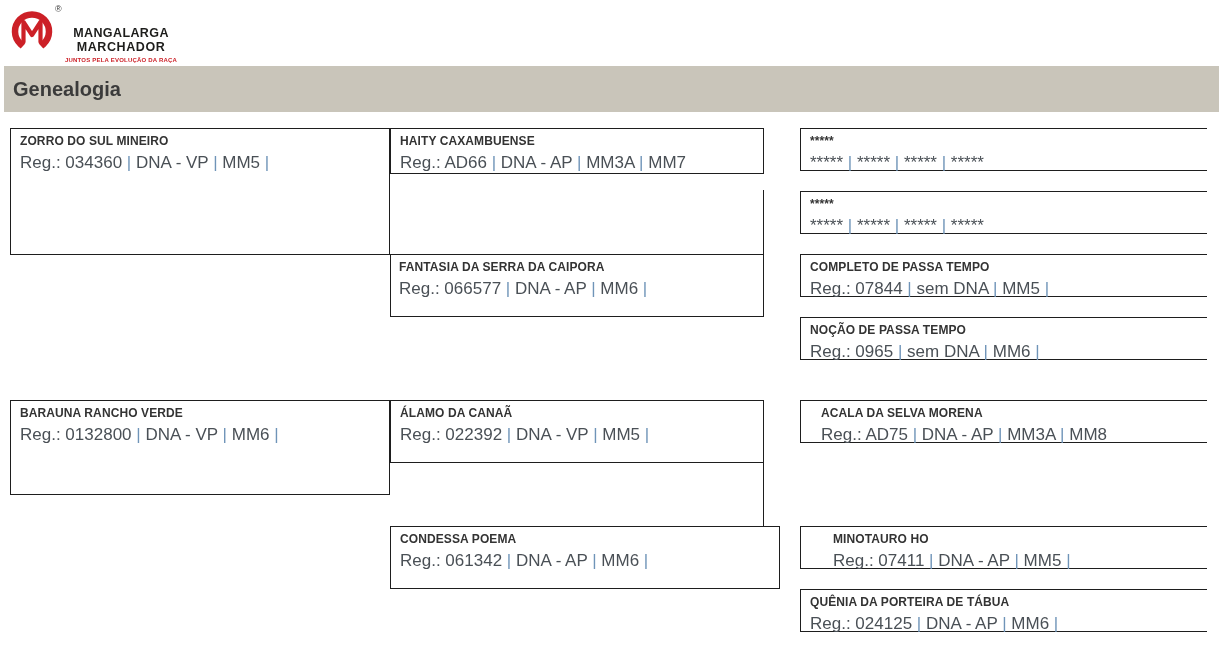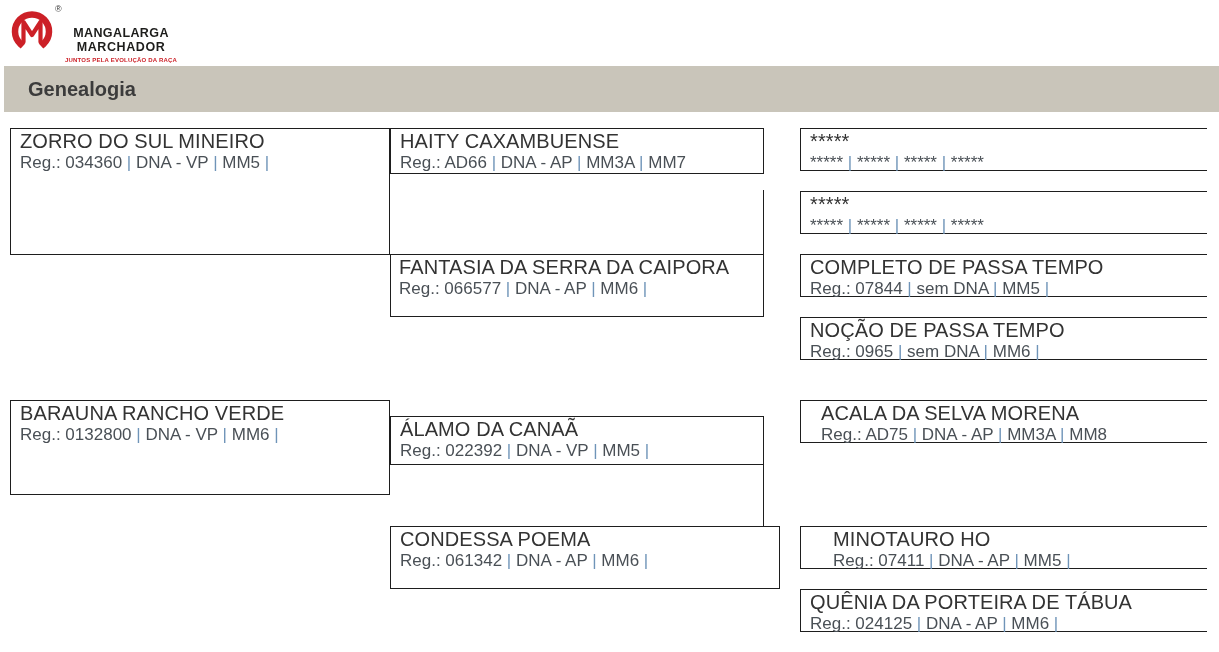--- a/index.html
+++ b/index.html
@@ -10,27 +10,27 @@
   .logo{position:absolute;left:8px;top:2px;width:200px;height:58px;display:flex;text-decoration:none;cursor:pointer;}
   .shoe{position:absolute;left:2px;top:3px;}
   .regmark{position:absolute;left:47px;top:2px;font-size:9px;color:#3c3c3c;}
   .brand{position:absolute;left:57px;top:4px;text-align:center;margin-top:20px;}
   .brand .l1{font-size:12.5px;font-weight:700;color:#1d1d1b;letter-spacing:.4px;line-height:14px;}
   .brand .l2{font-size:12.5px;font-weight:700;color:#1d1d1b;letter-spacing:.6px;line-height:14px;}
   .brand .tag{font-size:6px;font-weight:700;color:#cc2027;letter-spacing:.2px;margin-top:3px;line-height:7px;}
 
   
   .titlebar{position:absolute;left:4px;top:66px;width:1215px;height:46px;background:#c9c5ba;}
-  .titlebar .t{font-size:20px;font-weight:700;color:#3b3b3b;line-height:46px;padding-left:24px;}
+  .titlebar .t{font-size:20px;font-weight:700;color:#3b3b3b;line-height:46px;padding-left:9px;}
 
   
   .pbox{position:absolute;box-sizing:border-box;border:1.5px solid #1e1e1e;background:#fff;
         padding:4px 8px 0 9px;}
   .pbox.open-right{border-right:0;}
-  .hname{font-weight:400;font-size:20px;color:#333;line-height:17px;white-space:nowrap;letter-spacing:.1px;}
+  .hname{font-weight:700;font-size:12px;color:#333;line-height:17px;white-space:nowrap;letter-spacing:.1px;}
   .hreg{font-size:17px;color:#4a5056;line-height:17px;margin-top:4px;white-space:nowrap;}
   .hreg .sep{color:#6f94b8;}
   .vconn{position:absolute;width:0;border-left:1.5px solid #1e1e1e;}
 </style>
 </head>
 <body>
 
 <div class="page">
 
   <div class="logo">
@@ -80,21 +80,21 @@
   <div class="pbox open-right" style="left:800px;top:317px;width:407px;height:43px;">
     <div class="hname">NOÇÃO DE PASSA TEMPO</div>
     <div class="hreg">Reg.: 0965 <span class="sep">|</span> sem DNA <span class="sep">|</span> MM6 <span class="sep">|</span></div>
   </div>
 
   <div class="pbox" style="left:10px;top:400px;width:380px;height:95px;">
     <div class="hname">BARAUNA RANCHO VERDE</div>
     <div class="hreg">Reg.: 0132800 <span class="sep">|</span> DNA - VP <span class="sep">|</span> MM6 <span class="sep">|</span></div>
   </div>
 
-  <div class="pbox" style="left:390px;top:416px;width:374px;height:49px;">
+  <div class="pbox" style="left:390px;top:400px;width:374px;height:63px;">
     <div class="hname">ÁLAMO DA CANAÃ</div>
     <div class="hreg">Reg.: 022392 <span class="sep">|</span> DNA - VP <span class="sep">|</span> MM5 <span class="sep">|</span></div>
   </div>
   <div class="pbox" style="left:390px;top:526px;width:390px;height:63px;">
     <div class="hname">CONDESSA POEMA</div>
     <div class="hreg">Reg.: 061342 <span class="sep">|</span> DNA - AP <span class="sep">|</span> MM6 <span class="sep">|</span></div>
   </div>
   <div class="vconn" style="left:762.5px;top:462px;height:65px;"></div>
 
   <div class="pbox open-right" style="left:800px;top:400px;width:407px;height:43px;padding-left:20px;">

